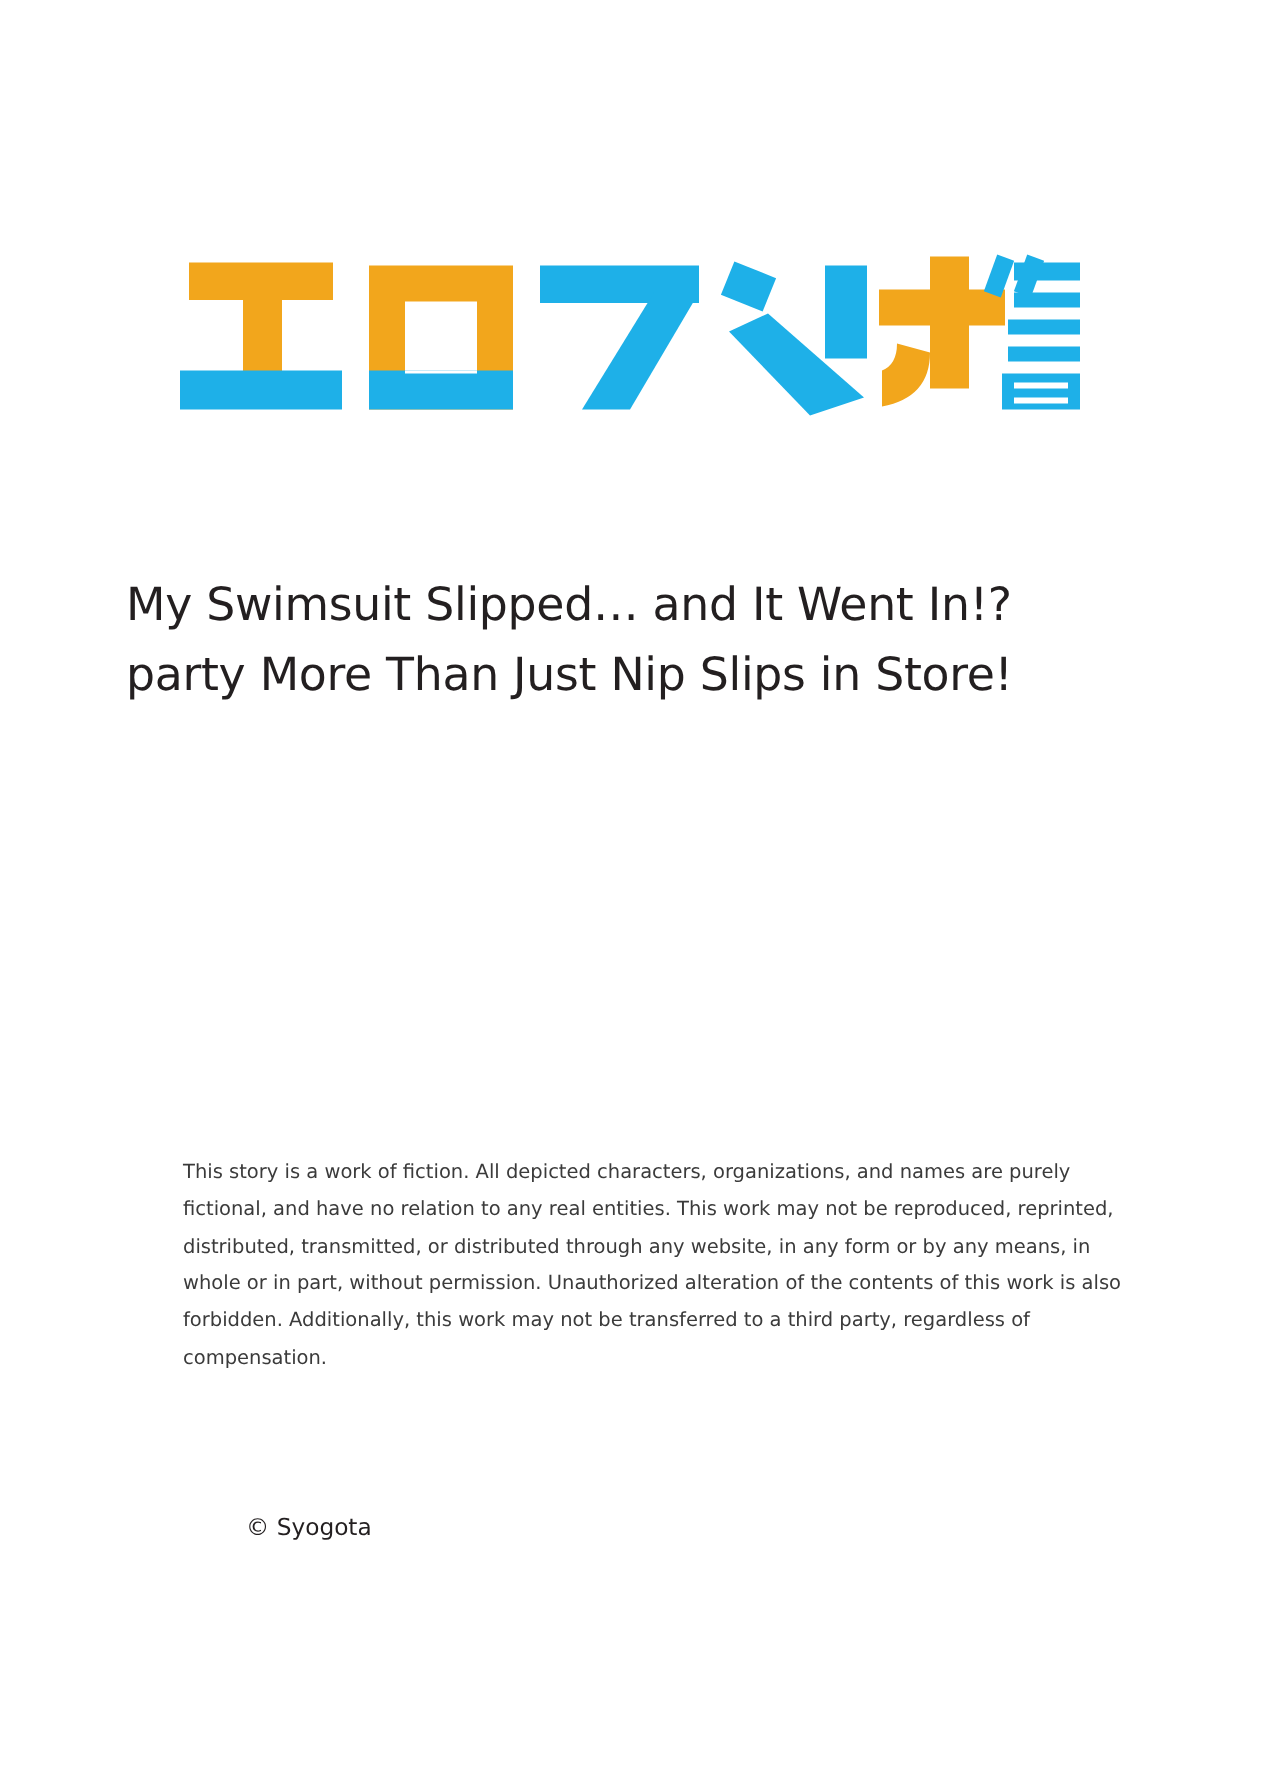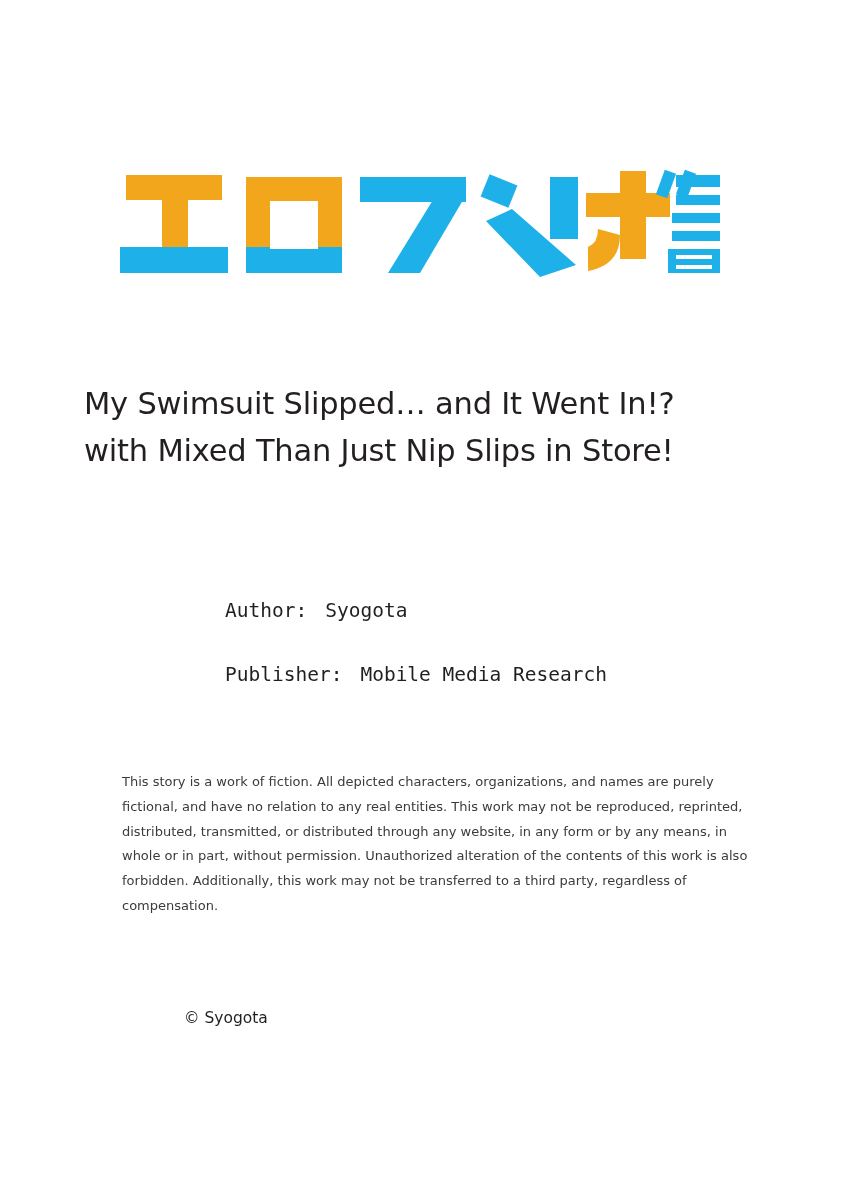--- a/index.html
+++ b/index.html
@@ -81,21 +81,21 @@
     width: 640px;
     font-family: "DejaVu Sans", sans-serif;
     font-size: 13px;
     line-height: 24.8px;
     color: #3b3b3b;
   }
 
   
   .copyright {
     position: absolute;
-    left: 184px;
+    left: 164px;
     top: 1008px;
     font-family: "DejaVu Sans", sans-serif;
     font-size: 15.5px;
     line-height: 20px;
     color: #231f20;
   }
 </style>
 </head>
 <body>
 
@@ -146,29 +146,21 @@
         <rect x="552" y="66" width="48" height="10" fill="#1eb0e8"></rect>
         <rect x="548" y="84" width="52" height="24" fill="#1eb0e8"></rect>
         <rect x="556" y="90" width="36" height="4" fill="#ffffff"></rect>
         <rect x="556" y="100" width="36" height="4" fill="#ffffff"></rect>
       </g>
     </svg>
   </div>
 
   <div class="title-block">
     <div class="title-line">My Swimsuit Slipped… and It Went In!?</div>
-    <div class="title-line">with Mixed Than Just Nip Slips in Store!</div>
+    <div class="title-line">party More Than Just Nip Slips in Store!</div>
   </div>
 
-  <div class="credits">
-    <div class="credit-row">
-      <span class="credit-label">Author:</span><span class="credit-value">Syogota</span>
-    </div>
-    <div class="credit-row">
-      <span class="credit-label">Publisher:</span><span class="credit-value">Mobile Media Research</span>
-    </div>
-  </div>
 
   <div class="disclaimer">This story is a work of fiction. All depicted characters, organizations, and names are purely fictional, and have no relation to any real entities. This work may not be reproduced, reprinted, distributed, transmitted, or distributed through any website, in any form or by any means, in whole or in part, without permission. Unauthorized alteration of the contents of this work is also forbidden. Additionally, this work may not be transferred to a third party, regardless of compensation.</div>
 
   <div class="copyright">©  Syogota</div>
 
 </div>
 
 </body></html>

